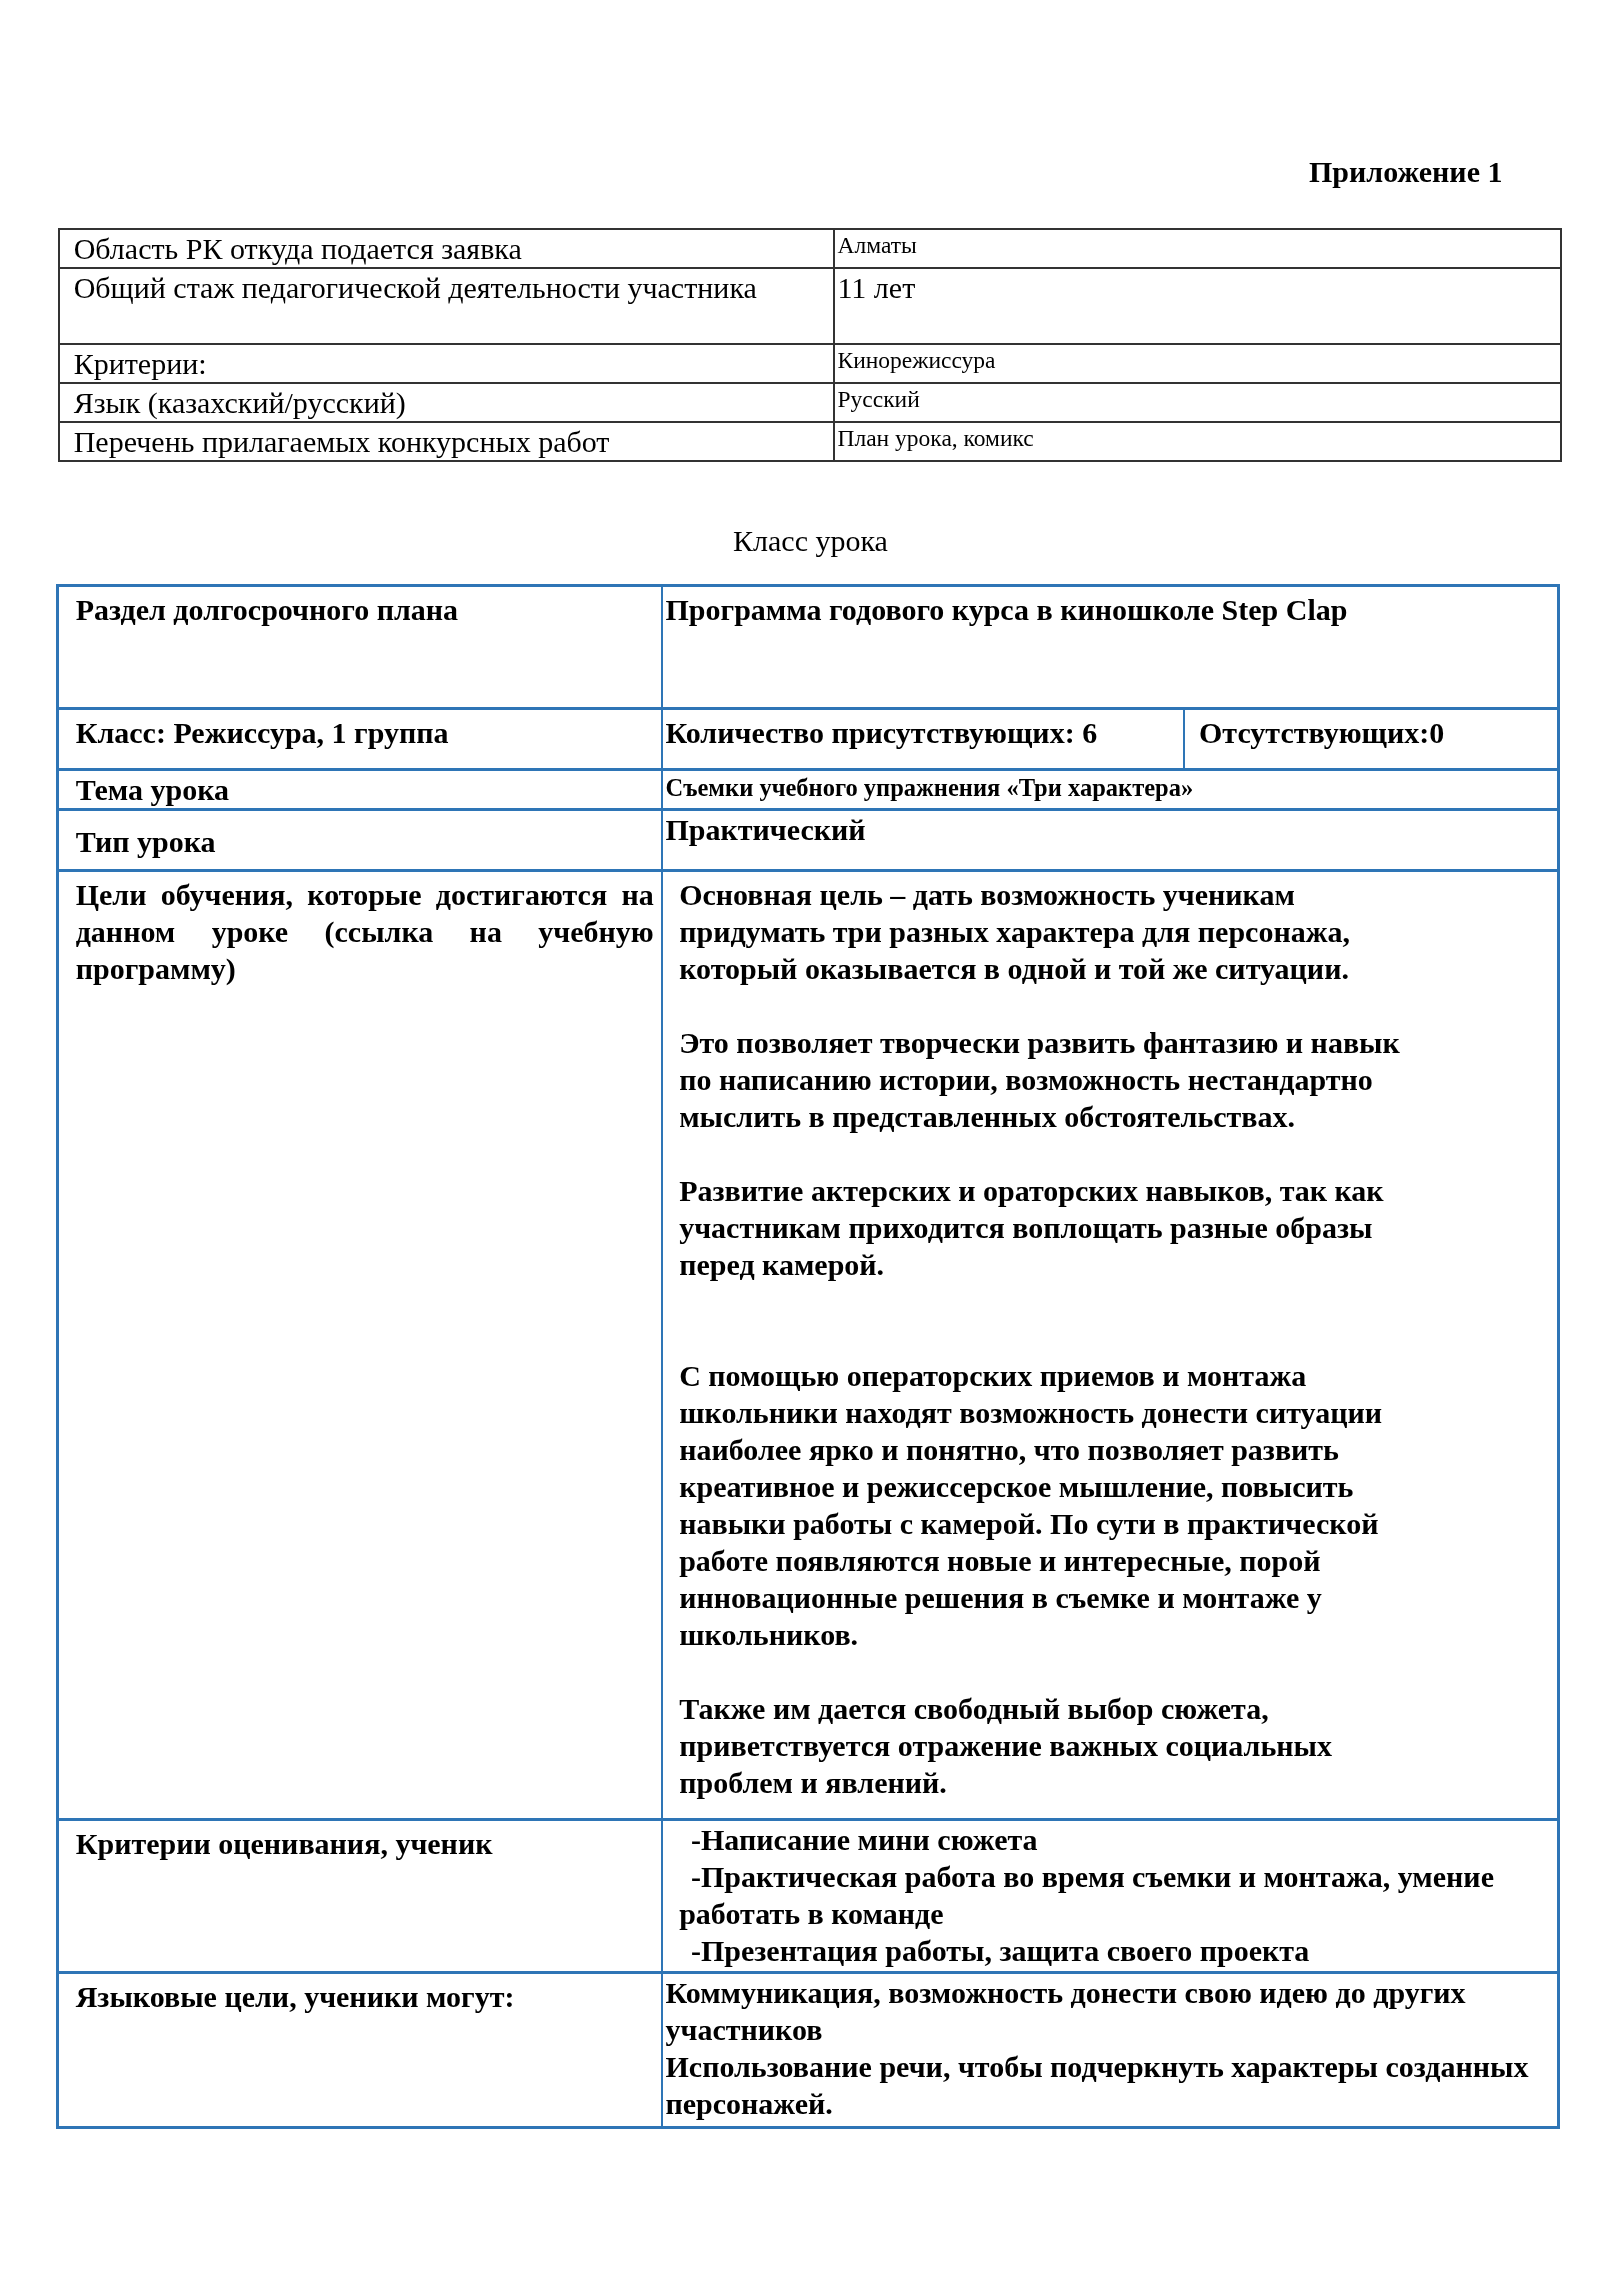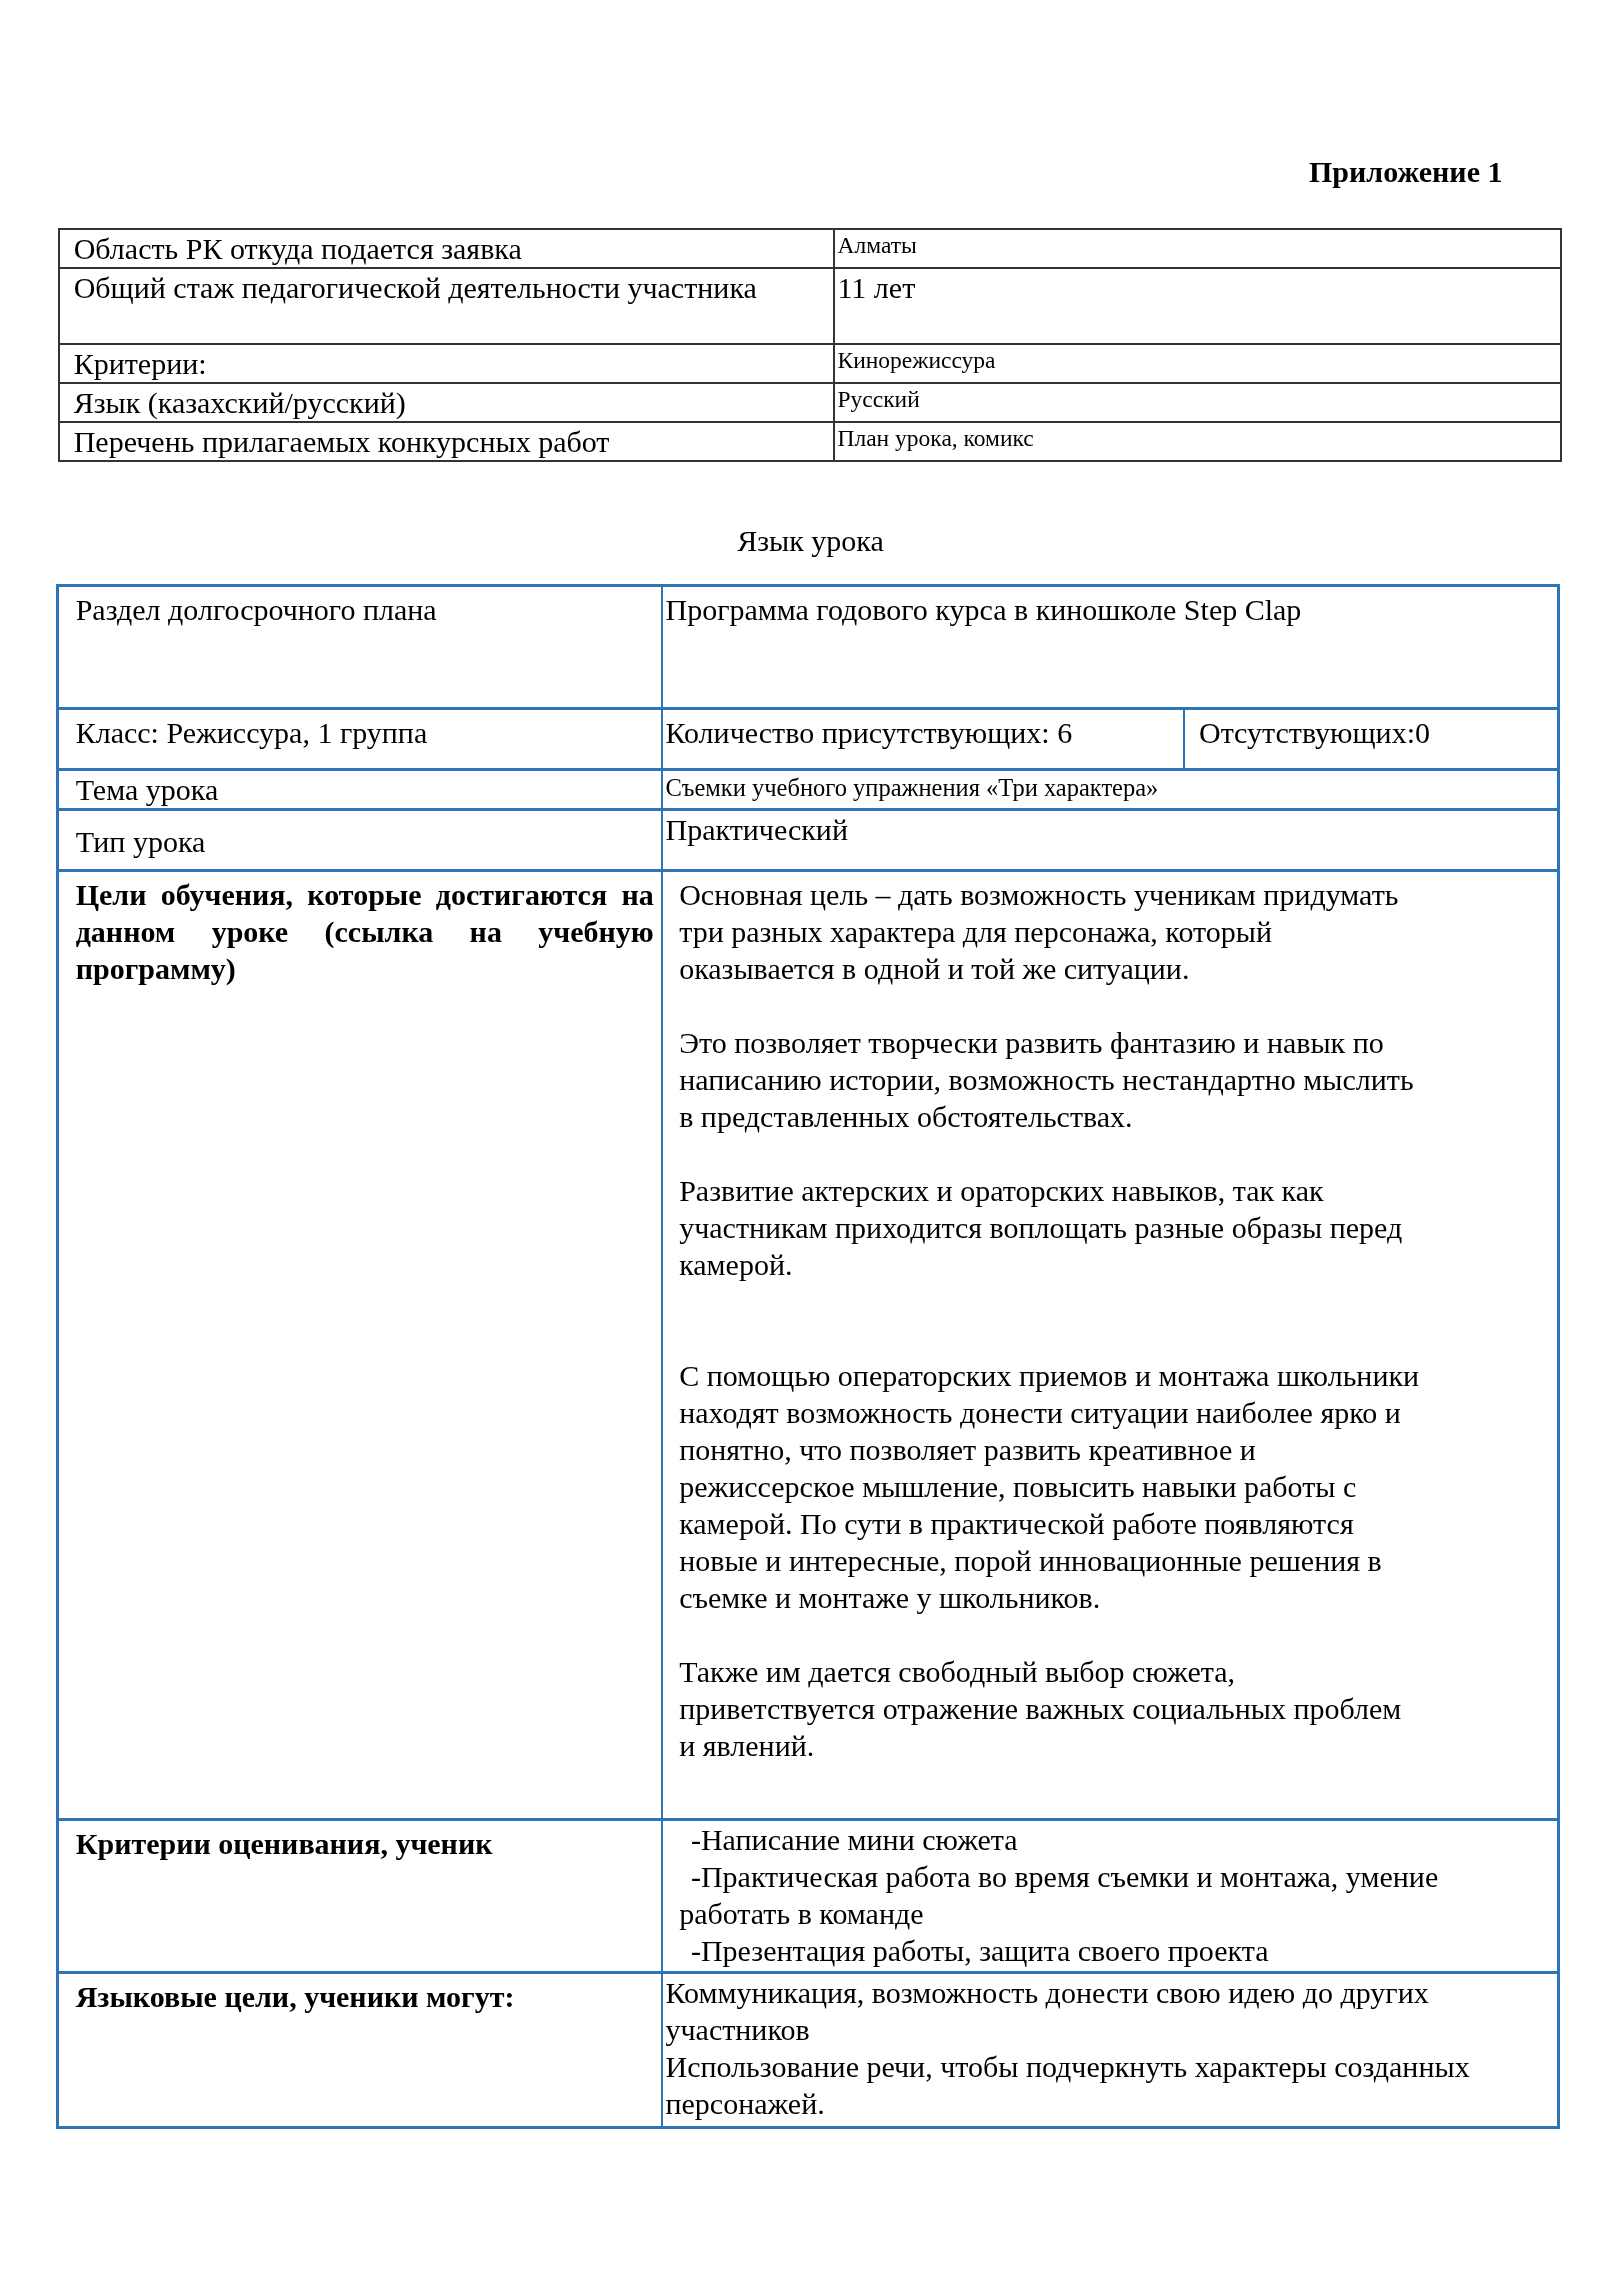--- a/index.html
+++ b/index.html
@@ -25,21 +25,21 @@
     position: absolute; top: 524px; left: 0; width: 1621px; text-align: center;
     font-size: 30px;
   }
   
   #plan-table {
     top: 584px; left: 56px; width: 1504px;
     border: 3.9px solid #2e75b6;
   }
   #plan-table td {
     border: 2px solid #2e75b6; vertical-align: top;
-    font-size: 30px; line-height: 37px; padding: 3.9px 7.8px 0 16.7px;
+    font-size: 30px; line-height: 37px; padding: 3.9px 7.8px 0 16.7px; font-weight: bold;
   }
   #plan-table td.c1 { width: 578px; }
   #plan-table td.c2 { padding-left: 2px; margin-left: 37px; }
   #plan-table tr.thick td { border-top: 3.9px solid #2e75b6; }
   #plan-table td.small { font-size: 24.5px; line-height: 29px; }
   .bold { font-weight: bold; }
   .justify { text-align: justify; }
   .goals p { margin: 0 0 37px 13.7px; width: 745px; }
   .goals p.gap2 { margin-bottom: 74px; }
   .goals p:last-child { margin-bottom: 0; }
@@ -69,21 +69,21 @@
     <td class="lbl">Язык (казахский/русский)</td>
     <td class="val">Русский</td>
   </tr>
   <tr style="height:38px">
     <td class="lbl">Перечень прилагаемых конкурсных работ</td>
     <td class="val">План урока, комикс</td>
   </tr>
 </tbody>
   </table>
 
-<div class="plan-title">Язык урока</div>
+<div class="plan-title">Класс урока</div>
 
 <table id="plan-table">
   <tbody>
       <tr class="thick" style="height:123px">
     <td class="c1">Раздел долгосрочного плана</td>
     <td class="c2" colspan="2">Программа годового курса в киношколе Step Clap</td>
   </tr>
   <tr class="thick" style="height:61px">
     <td class="c1">Класс: Режиссура, 1 группа</td>
     <td class="c2" style="width:510px">Количество присутствующих: 6</td>

